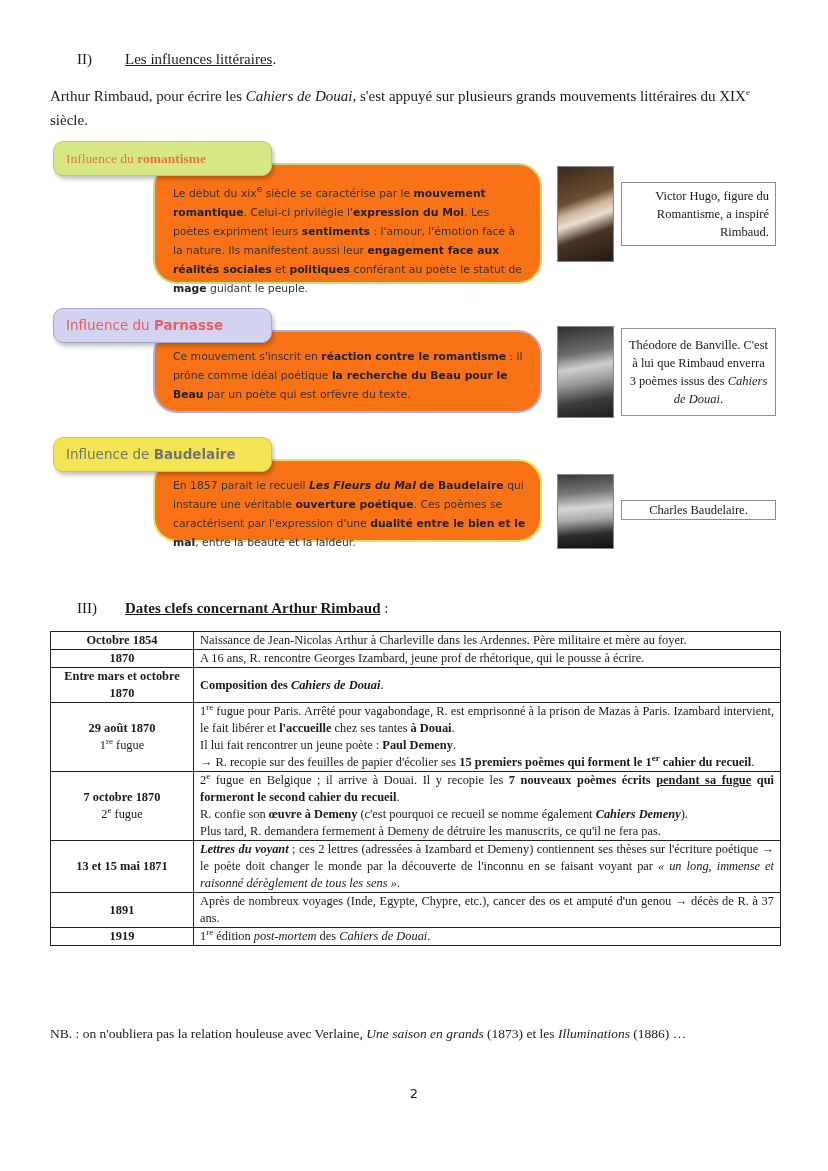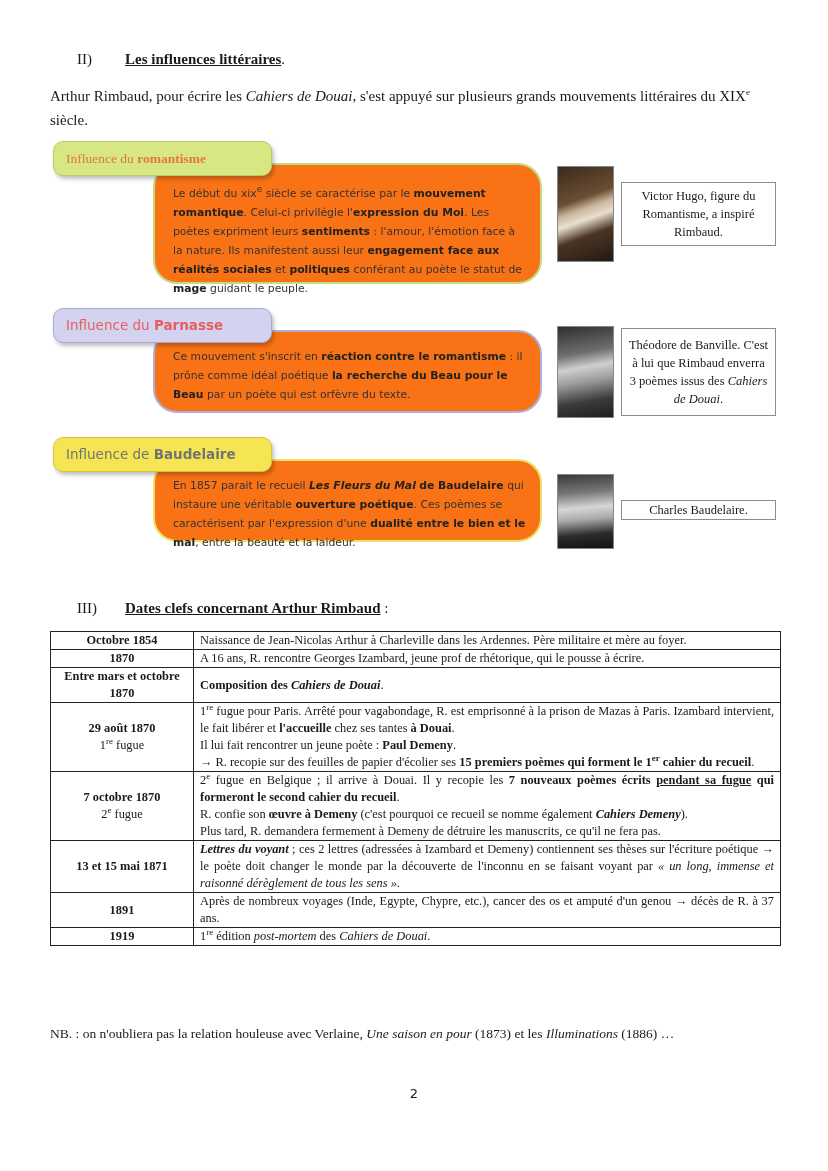--- a/index.html
+++ b/index.html
@@ -1,20 +1,20 @@
 <!DOCTYPE html>
 <html><head>
 <meta charset="utf-8">
 <style>
   html, body { margin:0; padding:0; background:#ffffff; }
   body { width:828px; height:1171px; position:relative; overflow:hidden; font-family:"Liberation Serif", serif; color:#1a1a1a; }
   .abs { position:absolute; }
   .h2 { left:77px; top:51px; font-size:15px; }
   .h2 .num { display:inline-block; width:48px; }
-  .h2 .title { font-weight:bold; text-decoration:underline; }
+  .h2 .title { font-weight:normal; text-decoration:underline; }
   .intro { left:50px; top:84px; width:740px; font-size:15px; line-height:24px; }
   .intro sup, td sup { font-size:9px; line-height:0; }
 
   .tag { border-radius:10px; font-family:"DejaVu Sans", sans-serif; font-size:13.5px; padding:0 12px; height:33px; line-height:33px; box-shadow:2px 3px 4px rgba(0,0,0,0.25); z-index:2; }
   .tag b { font-weight:bold; }
   .box { border-radius:24px; background:#f97316; font-family:"DejaVu Sans", sans-serif; font-size:10.8px; line-height:19px; color:#333; padding:15px 12px 10px 18px; box-sizing:border-box; }
   .box b { color:#222; }
 
   .t1 { left:53px; top:141px; width:193px; background:#d6e783; border:1px solid #b8cc62; color:#e8763a;font-family:Liberation Serif, serif; }
   .b1 { left:153px; top:163px; width:389px; height:121px; border:2px solid #c5d980; }
@@ -22,21 +22,21 @@
   .b2 { left:153px; top:330px; width:389px; height:83px; border:2px solid #b1afd9; }
   .t3 { left:53px; top:437px; width:193px; background:#f6e552; border:1px solid #d9c33a; color:#737373; }
   .b3 { left:153px; top:459px; width:389px; height:83px; border:2px solid #ece066; }
 
   .portrait { left:557px; width:55px; border:1px solid #888; }
   .p1 { top:166px; height:94px; background:linear-gradient(160deg,#3b2a1c 0%,#6b4e34 35%,#c9b49a 45%,#e9dfd2 55%,#4a3524 70%,#241812 100%); }
   .p2 { top:326px; height:90px; background:linear-gradient(170deg,#2f2f2f 0%,#6e6e6e 30%,#cfcfcf 45%,#9a9a9a 60%,#3b3b3b 80%,#1e1e1e 100%); }
   .p3 { top:474px; height:73px; background:linear-gradient(175deg,#3a3a3a 0%,#777 25%,#d6d6d6 45%,#aaa 60%,#2c2c2c 80%,#111 100%); }
 
   .cap { left:621px; width:155px; border:1px solid #8c8c8c; font-size:12.5px; text-align:center; line-height:18px; box-sizing:border-box; display:flex; align-items:center; justify-content:center; padding:2px 6px; }
-  .c1 { top:182px; height:64px; }
+  .c1 { top:182px; height:64px;text-align:right; }
   .c2 { top:328px; height:88px; }
   .c3 { top:500px; height:20px; }
 
   .h3 { left:77px; top:600px; font-size:15px; }
   .h3 .num { display:inline-block; width:48px; }
   .h3 .title { font-weight:bold; text-decoration:underline; }
 
   table.dates { position:absolute; left:50px; top:631px; width:731px; border-collapse:collapse; font-size:12.4px; line-height:17px; }
   table.dates td { border:1px solid #222; padding:0 6px; vertical-align:middle; }
   table.dates td.d { width:130px; text-align:center; font-weight:bold; }
@@ -124,15 +124,15 @@
         <td class="d"><span>1891</span></td>
         <td class="t">Après de nombreux voyages (Inde, Egypte, Chypre, etc.), cancer des os et amputé d'un genou → décès de R. à 37 ans.</td>
       </tr>
       <tr>
         <td class="d"><span>1919</span></td>
         <td class="t">1<sup>re</sup> édition <i>post-mortem</i> des <i>Cahiers de Douai</i>.</td>
       </tr>
     </tbody>
 </table>
 
-<div class="abs nb"><span class="rich">NB. : on n'oubliera pas la relation houleuse avec Verlaine, <i>Une saison en pour</i> (1873) et les <i>Illuminations</i> (1886) …</span></div>
+<div class="abs nb"><span class="rich">NB. : on n'oubliera pas la relation houleuse avec Verlaine, <i>Une saison en grands</i> (1873) et les <i>Illuminations</i> (1886) …</span></div>
 
 <div class="abs pg">2</div>
 
 </body></html>

